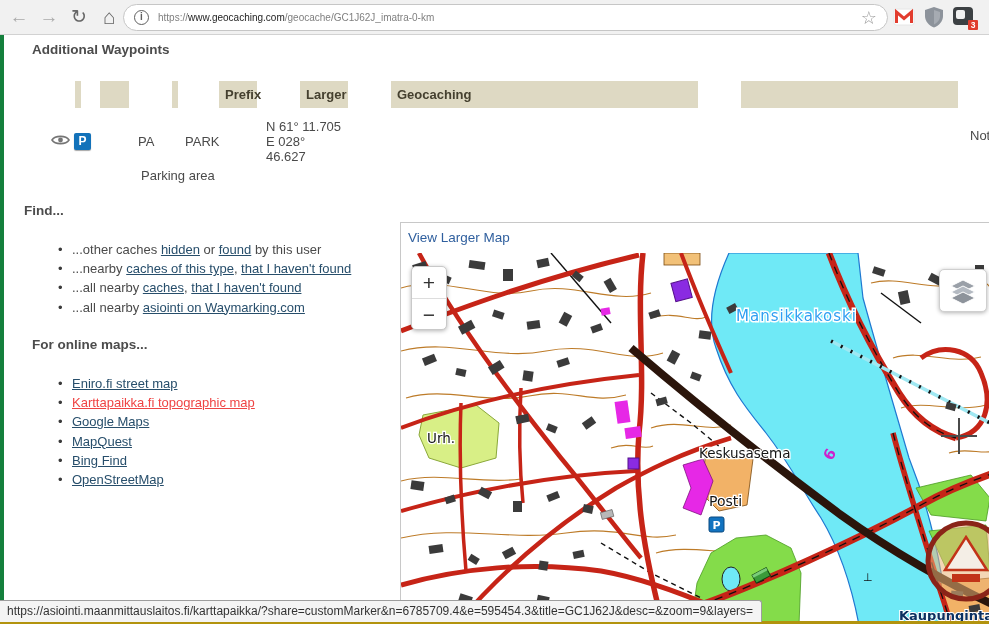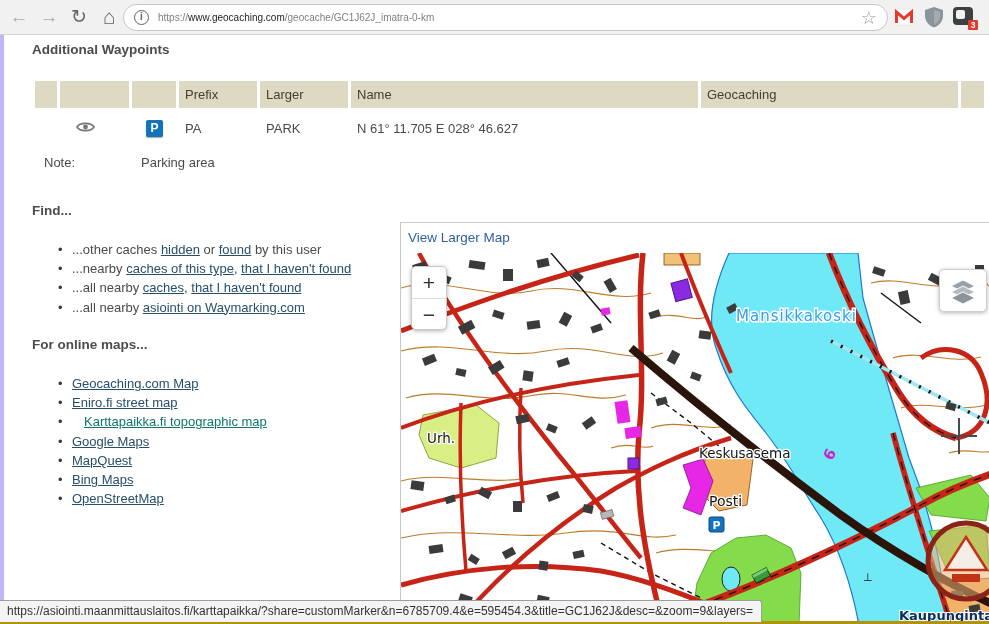--- a/index.html
+++ b/index.html
@@ -26,39 +26,39 @@
   .ext { position:absolute; top:5px; width:24px; height:24px; cursor:pointer; }
   .ext3-box { position:absolute; inset:2px 3px 4px 1px; background:#3c4043; border-radius:4px; }
   .ext3-box::after { content:""; position:absolute; left:3px; top:3px; width:9px; height:9px;
                      background:#f1f1f1; border-radius:2px; }
   .badge { position:absolute; right:-2px; bottom:-1px; background:#e03d2e; color:#fff;
            font-size:8.5px; font-weight:bold; padding:0 2.5px; line-height:10px;
            border-radius:1px; }
 
   
   .page { position:absolute; left:0; top:35px; width:989px; height:589px; background:#fff;
-          border-left:4px solid #c4b5fd; }
+          border-left:4px solid #15803d; }
   .sec-title { position:absolute; font-size:13.5px; font-weight:bold; color:#4c4c4c; }
   #wp-title { left:28px; top:7px; }
 
   .wp-table { position:absolute; left:31px; top:46px; display:grid;
               grid-template-columns:22px 69px 44px 78px 88px 347px 257px 23px;
               column-gap:3px; width:952px; }
-  .hcell { background:#ded9c3; height:27px; line-height:27px; font-weight:normal;
-           color:#45402f; padding-left:6px; font-size:13px; }
+  .hcell { background:#ded9c3; height:27px; line-height:27px; font-weight:bold;
+           color:#45402f; padding-left:6px; font-size:13px;margin-left:40px; }
   .dcell { height:40px; display:flex; align-items:center; padding-left:6px; color:#4a4a4a; }
   .ncell { height:28px; display:flex; align-items:flex-start; padding-top:7px; padding-left:9px; }
   a.gclink { color:#274e6b; text-decoration:underline; cursor:pointer; }
-  a.gclink.olive { color:#0f766e;margin-left:12px; }
+  a.gclink.olive { color:#ef4444; }
   .eye-wrap { margin-left:10px; }
   .p-icon { margin-left:8px; width:17px; height:17px; background:#1272ba; border-radius:2px;
             color:#fff; font-weight:bold; font-size:12px; text-align:center; line-height:17px;
             box-shadow:0 1px 1px rgba(0,0,0,.35); }
 
-  #find-title { left:28px; top:168px; }
+  #find-title { left:20px; top:168px; }
   .blist { position:absolute; left:28px; list-style:none; }
   #find-list { top:205px; }
   li.bitem { position:relative; padding-left:40px; line-height:19.2px; white-space:nowrap; }
   li.bitem::before { content:"•"; position:absolute; left:26px; color:#3a3a3a; }
   #maps-title { left:28px; top:302px; }
   #maps-list { top:339px; }
 
   
   .map-panel { position:absolute; left:396px; top:187px; width:593px; height:402px;
                background:#fff; border-top:1px solid #c8c8c8; border-left:1px solid #c8c8c8; }
@@ -119,21 +119,20 @@
 
   <div class="sec-title" id="wp-title">Additional Waypoints</div>
 
   <div class="wp-table">
 
     <div class="hcell"></div>
     <div class="hcell"></div>
     <div class="hcell"></div>
     <div class="hcell">Prefix</div>
     <div class="hcell">Larger</div>
-    <div class="hcell">Name</div>
     <div class="hcell">Geocaching</div>
     <div class="hcell"></div>
 
     <div class="dcell"></div>
     <div class="dcell">
       <span class="eye-wrap">
         <svg width="19" height="12" viewBox="0 0 19 12">
           <path d="M1 6 C4 1.2 15 1.2 18 6 C15 10.8 4 10.8 1 6 Z" fill="none" stroke="#757575" stroke-width="1.6"></path>
           <circle cx="9.5" cy="6" r="2.4" fill="#757575"></circle>
         </svg>
@@ -155,26 +154,25 @@
   <div class="sec-title" id="find-title">Find...</div>
   <ul class="blist" id="find-list">
     <li class="bitem"><span>...other caches </span><a class="gclink">hidden</a><span> or </span><a class="gclink">found</a><span> by this user</span></li>
     <li class="bitem"><span>...nearby </span><a class="gclink">caches of this type</a><span>, </span><a class="gclink">that I haven't found</a></li>
     <li class="bitem"><span>...all nearby </span><a class="gclink">caches</a><span>, </span><a class="gclink">that I haven't found</a></li>
     <li class="bitem"><span>...all nearby </span><a class="gclink">asiointi on Waymarking.com</a></li>
   </ul>
 
   <div class="sec-title" id="maps-title">For online maps...</div>
   <ul class="blist" id="maps-list">
-    <li class="bitem"><a class="gclink">Geocaching.com Map</a></li>
     <li class="bitem"><a class="gclink">Eniro.fi street map</a></li>
     <li class="bitem"><a class="gclink olive">Karttapaikka.fi topographic map</a></li>
     <li class="bitem"><a class="gclink">Google Maps</a></li>
     <li class="bitem"><a class="gclink">MapQuest</a></li>
-    <li class="bitem"><a class="gclink">Bing Maps</a></li>
+    <li class="bitem"><a class="gclink">Bing Find</a></li>
     <li class="bitem"><a class="gclink">OpenStreetMap</a></li>
   </ul>
 
   <div class="map-panel">
     <a class="vlm">View Larger Map</a>
 
     <div class="map-wrap">
       <svg width="593" height="372" viewBox="0 0 593 372">
         <rect x="0" y="0" width="593" height="372" fill="#ffffff"></rect>
 

